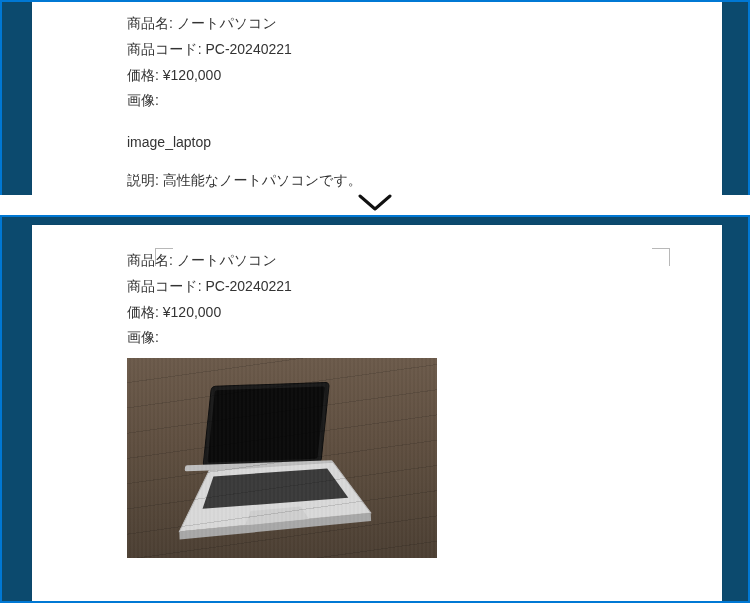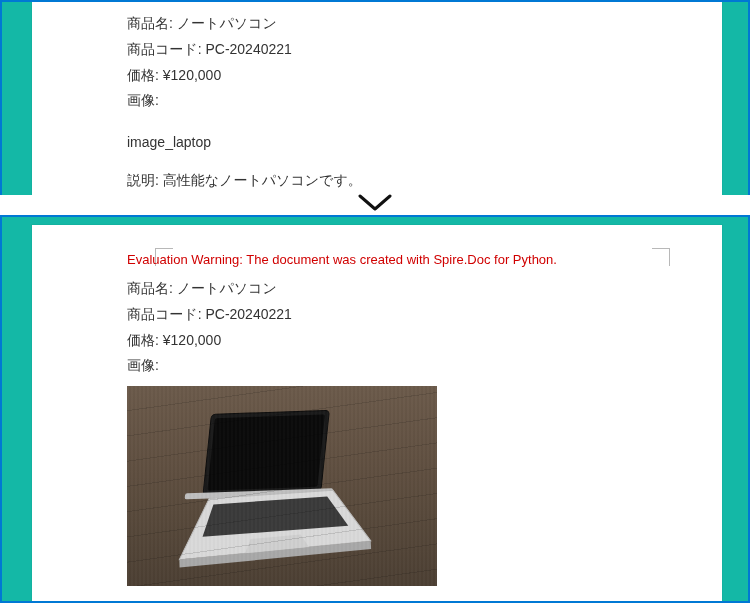--- a/index.html
+++ b/index.html
@@ -16,21 +16,21 @@
   .outer {
     width: 750px;
     height: 603px;
     position: relative;
   }
   .panel {
     position: absolute;
     left: 0;
     width: 750px;
     border: 2px solid #0078d4;
-    background: #14b8a6;
+    background: #0c4a6e;
     overflow: hidden;
   }
   .panel-top { top: 0; height: 195px; border-bottom: none; }
   .panel-bot { top: 215px; height: 388px; }
   .page {
     position: absolute;
     left: 30px;
     width: 690px;
     background: #ffffff;
     box-shadow: 0 0 0 1px rgba(0,0,0,0.03);
@@ -142,21 +142,20 @@
     <svg width="34" height="20" viewBox="0 0 34 20">
       <polyline points="2,2 17,15 32,2" fill="none" stroke="#111" stroke-width="3" stroke-linecap="round" stroke-linejoin="round"></polyline>
     </svg>
   </div>
 
   <div class="panel panel-bot">
     <div class="page">
       <div class="crop tl"></div>
       <div class="crop tr"></div>
       <div class="content">
-        <div class="warning">Evaluation Warning: The document was created with Spire.Doc for Python.</div>
         <div class="row">
           <span class="lbl">商品名:</span>
           <span>ノートパソコン</span>
         </div>
         <div class="row">
           <span class="lbl">商品コード:</span>
           <span>PC-20240221</span>
         </div>
         <div class="row">
           <span class="lbl">価格:</span>

